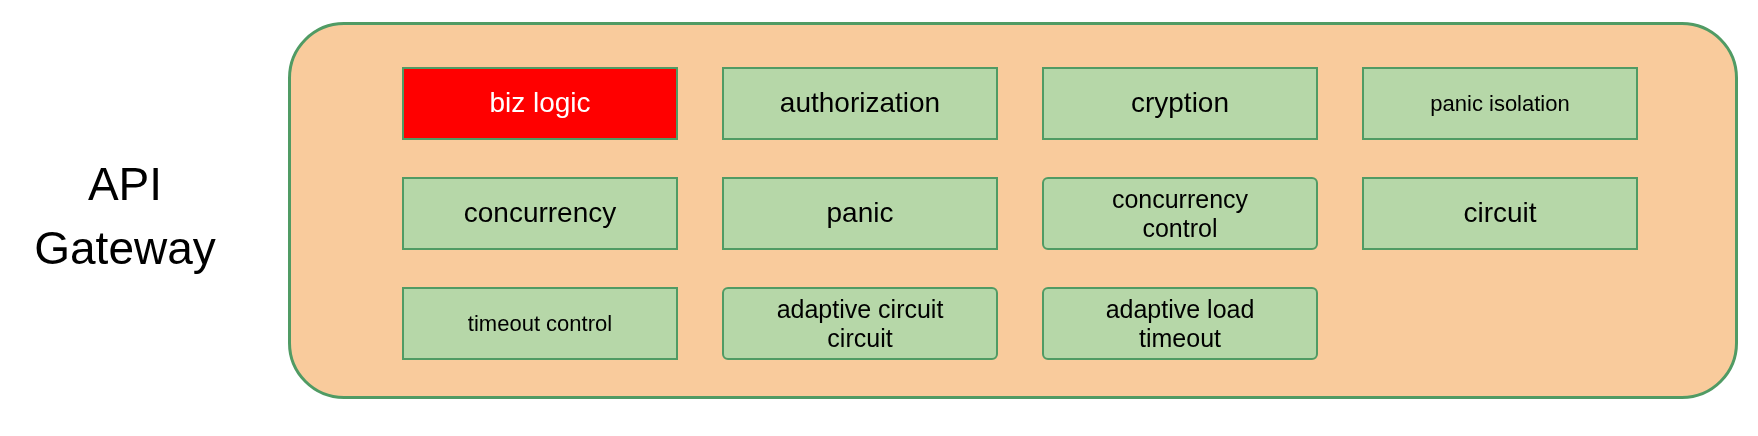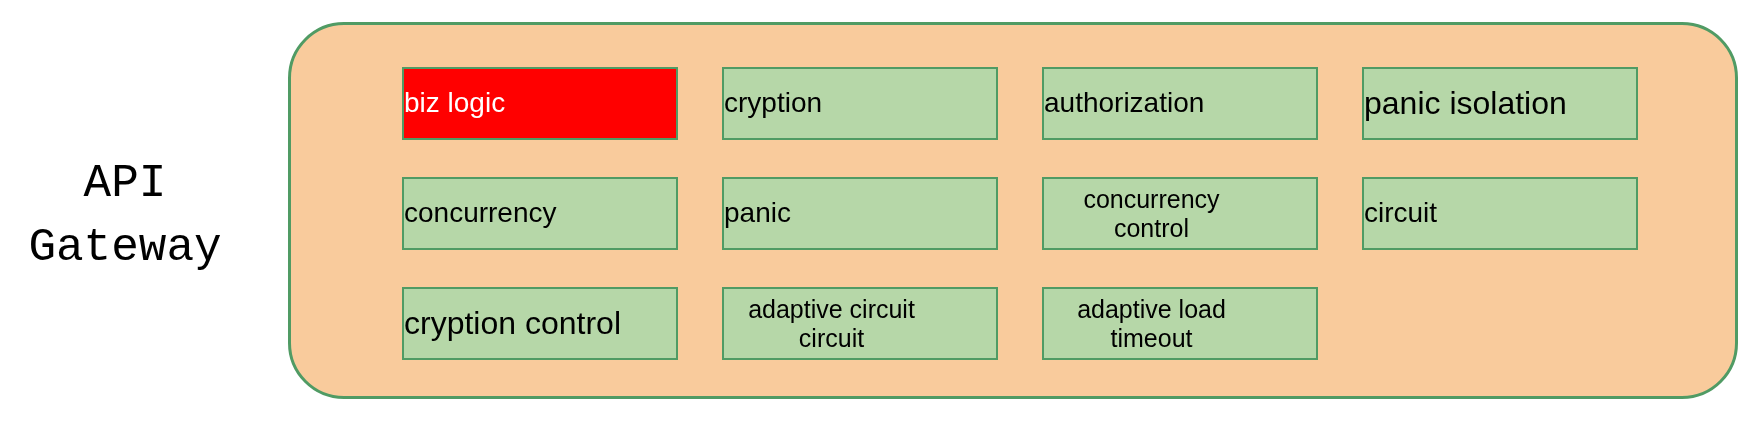--- a/index.html
+++ b/index.html
@@ -26,21 +26,20 @@
   }
   .gw-label {
     position: absolute;
     left: 0px;
     top: 152px;
     width: 250px;
     text-align: center;
     font-size: 46px;
     line-height: 1.4;
     color: var(--text);
-    font-family: Liberation Mono, monospace;
   }
   .gw-container {
     position: absolute;
     left: 288px;
     top: 22px;
     width: 1450px;
     height: 377px;
     background: var(--container-fill);
     border: 3px solid var(--container-border);
     border-radius: 56px;
@@ -50,52 +49,52 @@
     column-gap: 44px;
     row-gap: 37px;
     padding: 42px 0 0 111px;
   }
   .box {
     background: var(--box-fill);
     border: 2px solid var(--box-border);
     color: var(--text);
     display: flex;
     align-items: center;
-    justify-content: flex-start;
+    justify-content: center;
     text-align: center;
     font-size: 28px;
     line-height: 1.15;
   }
   .box.red {
     background: var(--highlight-fill);
     color: var(--highlight-text);
   }
-  .box.small { font-size: 32px; }
-  .box.multi { font-size: 25px; }
+  .box.small { font-size: 22px; }
+  .box.multi { font-size: 25px; border-radius: 6px; }
   .box.multi span { max-width: 215px; display: inline-block; }
 </style>
 </head>
 <body>
 
 <div class="canvas">
 
   <div class="gw-label">API Gateway</div>
 
   <div class="gw-container">
 
     <div class="box red">
       <span>biz logic</span>
     </div>
 
     <div class="box">
-      <span>cryption</span>
+      <span>authorization</span>
     </div>
 
     <div class="box">
-      <span>authorization</span>
+      <span>cryption</span>
     </div>
 
 
     <div class="box small">
       <span>panic isolation</span>
     </div>
 
     <div class="box">
       <span>concurrency</span>
     </div>
@@ -106,21 +105,21 @@
 
     <div class="box multi">
       <span>concurrency control</span>
     </div>
 
     <div class="box">
       <span>circuit</span>
     </div>
 
     <div class="box small">
-      <span>cryption control</span>
+      <span>timeout control</span>
     </div>
 
     <div class="box multi">
       <span>adaptive circuit circuit</span>
     </div>
 
     <div class="box multi">
       <span>adaptive load timeout</span>
     </div>
 

